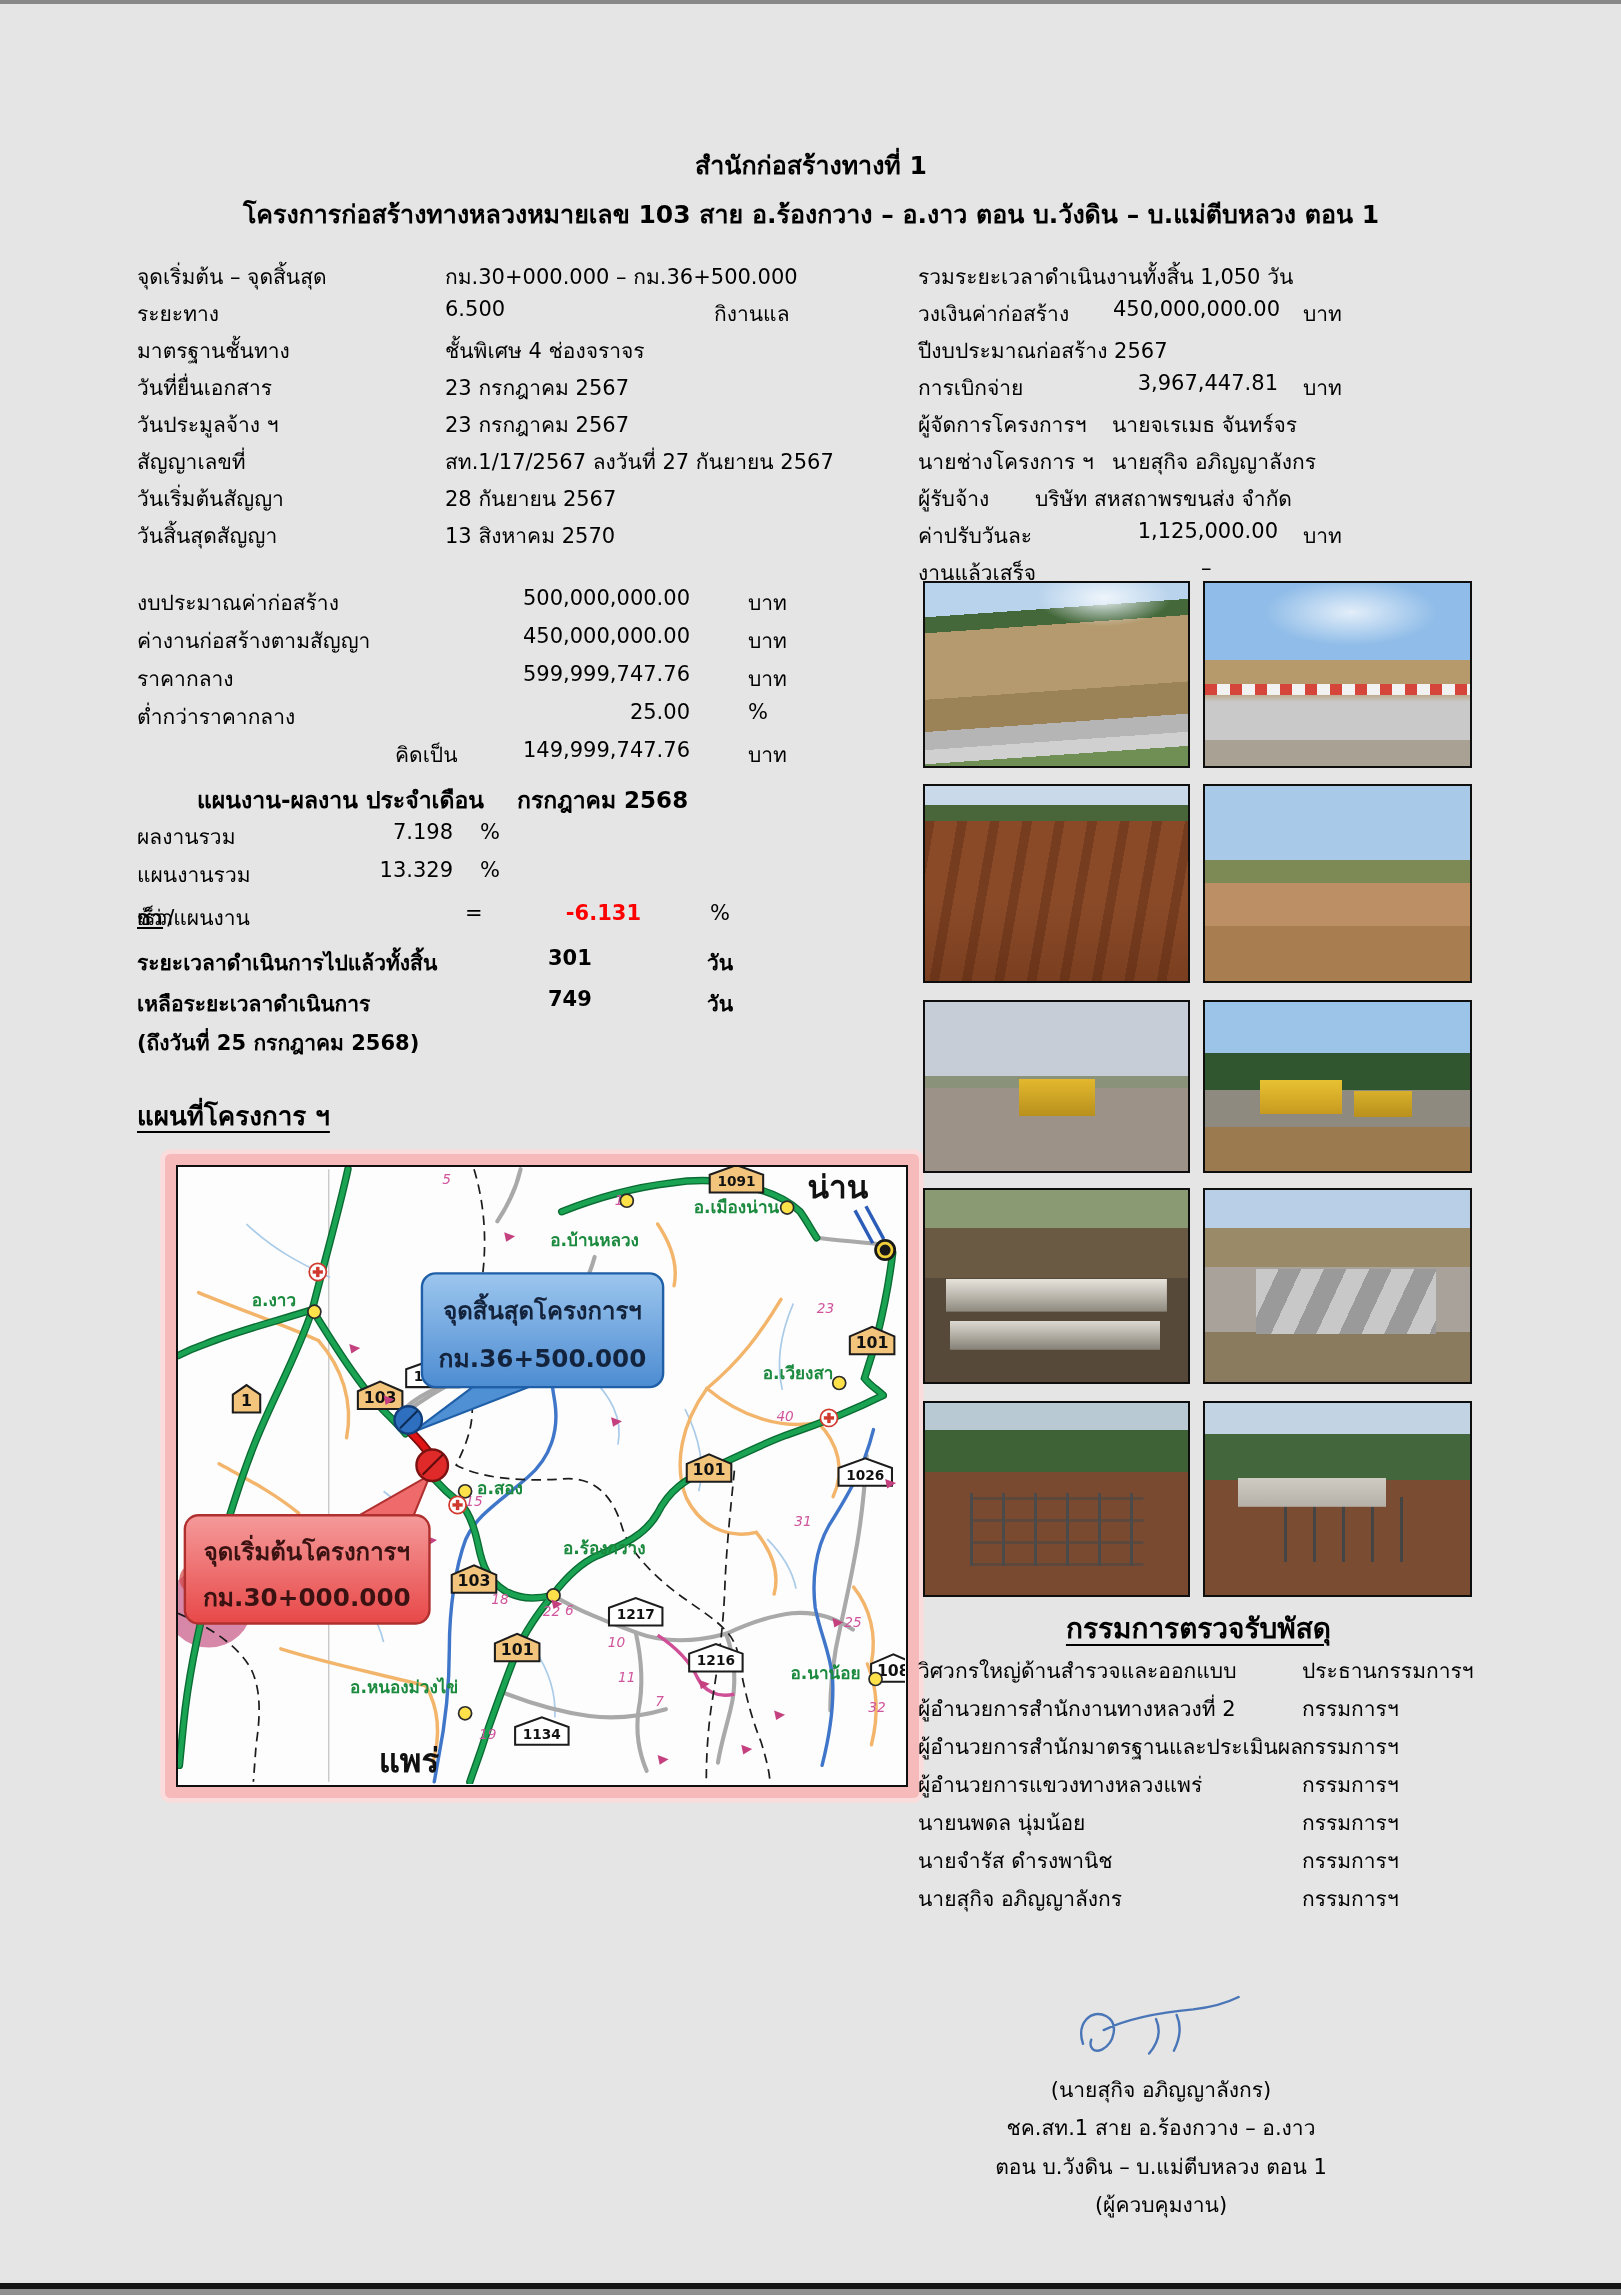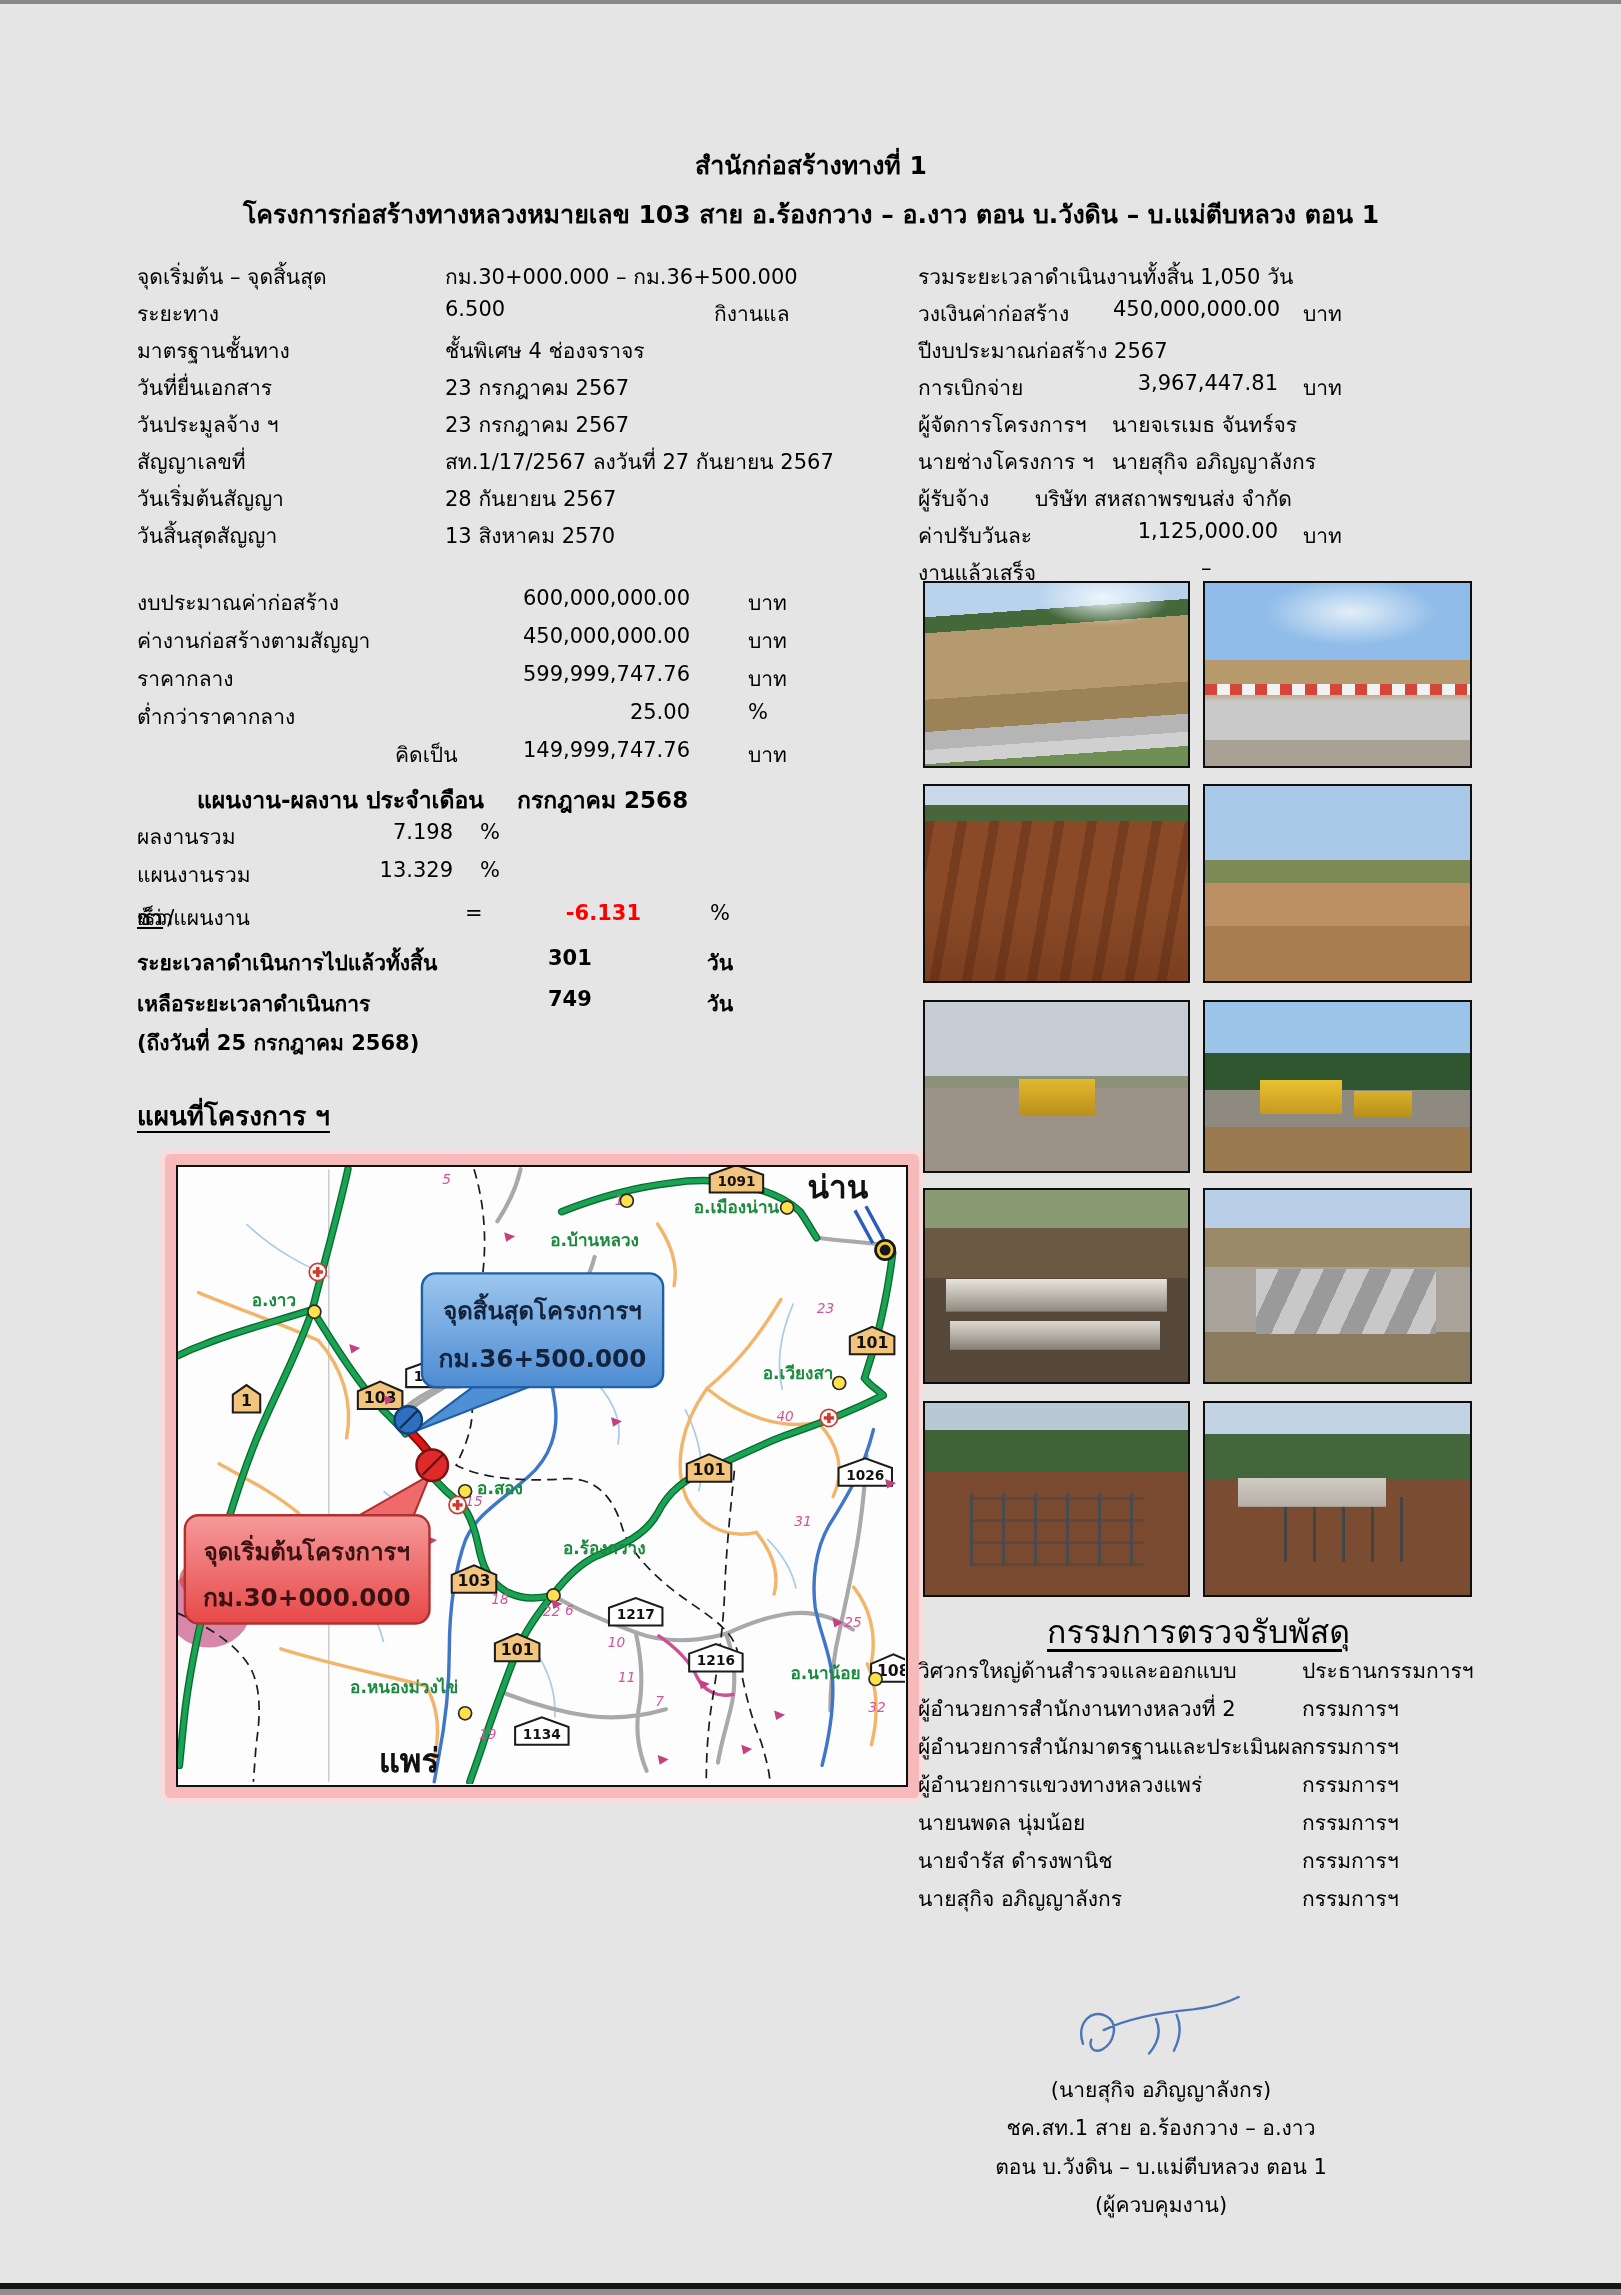--- a/index.html
+++ b/index.html
@@ -73,21 +73,21 @@
        linear-gradient(180deg,#8a9a72 0 20%,#6a5a44 20% 46%,#57493a 46% 100%)}
   .ph8{background:repeating-linear-gradient(115deg,#c8c8c8 0 20.6px,#9a9a9a 20.6px 41px) 60% 62%/68% 34% no-repeat,
        linear-gradient(180deg,#b9cfe8 0 20%,#9a8a68 20% 40%,#a8a29a 40% 74%,#8a7a5e 74% 100%)}
   .ph9{background:repeating-linear-gradient(90deg,#4a4a4a 0 2.7px,rgba(0,0,0,0) 2.7px 32px) 50% 76%/66% 38% no-repeat,
        repeating-linear-gradient(0deg,rgba(70,70,70,.55) 0 2.7px,rgba(0,0,0,0) 2.7px 22px) 50% 76%/66% 38% no-repeat,
        linear-gradient(180deg,#b9c9d4 0 14%,#3f6136 14% 36%,#7a4a30 36% 100%)}
   .ph10{background:linear-gradient(#cfcac2,#b5b0a8) 28% 46%/56% 15% no-repeat,
        repeating-linear-gradient(90deg,#444 0 2.7px,rgba(0,0,0,0) 2.7px 29px) 62% 74%/52% 34% no-repeat,
        linear-gradient(180deg,#c2d4e4 0 16%,#44663c 16% 40%,#7a4c32 40% 100%)}
   
-  #committee-head{left:926px;top:1602px;width:545px;text-align:center;font-weight:normal;font-size:32px;
+  #committee-head{left:926px;top:1602px;width:545px;text-align:center;font-weight:bold;font-size:28px;
                   text-decoration:underline;text-underline-offset:5.5px}
   #committee{left:918px;top:1650px;width:687px}
   #committee .irow{height:38px}
   #committee .role{left:384px}
   
   #signature{left:955px;top:1986px;width:412px;text-align:center}
   #signature .sline{margin-top:9.6px;line-height:29px}
   #sig-svg{display:block;margin:0 auto}
   .bottom-edge{position:absolute;left:0;top:2279px;width:1622px;height:6.2px;background:#151515}
   .bottom-gray{position:absolute;left:0;top:2285px;width:1622px;height:10.3px;background:#8f8f8f}
@@ -173,21 +173,21 @@
       </div>
     <div class="irow">
         <span class="lab">งานแล้วเสร็จ</span>
         <span class="vdash">–</span>
       </div>
   </div>
 
   <div class="sect" id="budget">
     <div class="irow">
         <span class="lab">งบประมาณค่าก่อสร้าง</span>
-        <span class="bval">600,000,000.00</span>
+        <span class="bval">500,000,000.00</span>
         <span class="bunit">บาท</span>
       </div>
     <div class="irow">
         <span class="lab">ค่างานก่อสร้างตามสัญญา</span>
         <span class="bval">450,000,000.00</span>
         <span class="bunit">บาท</span>
       </div>
     <div class="irow">
         <span class="lab">ราคากลาง</span>
         <span class="bval">599,999,747.76</span>

